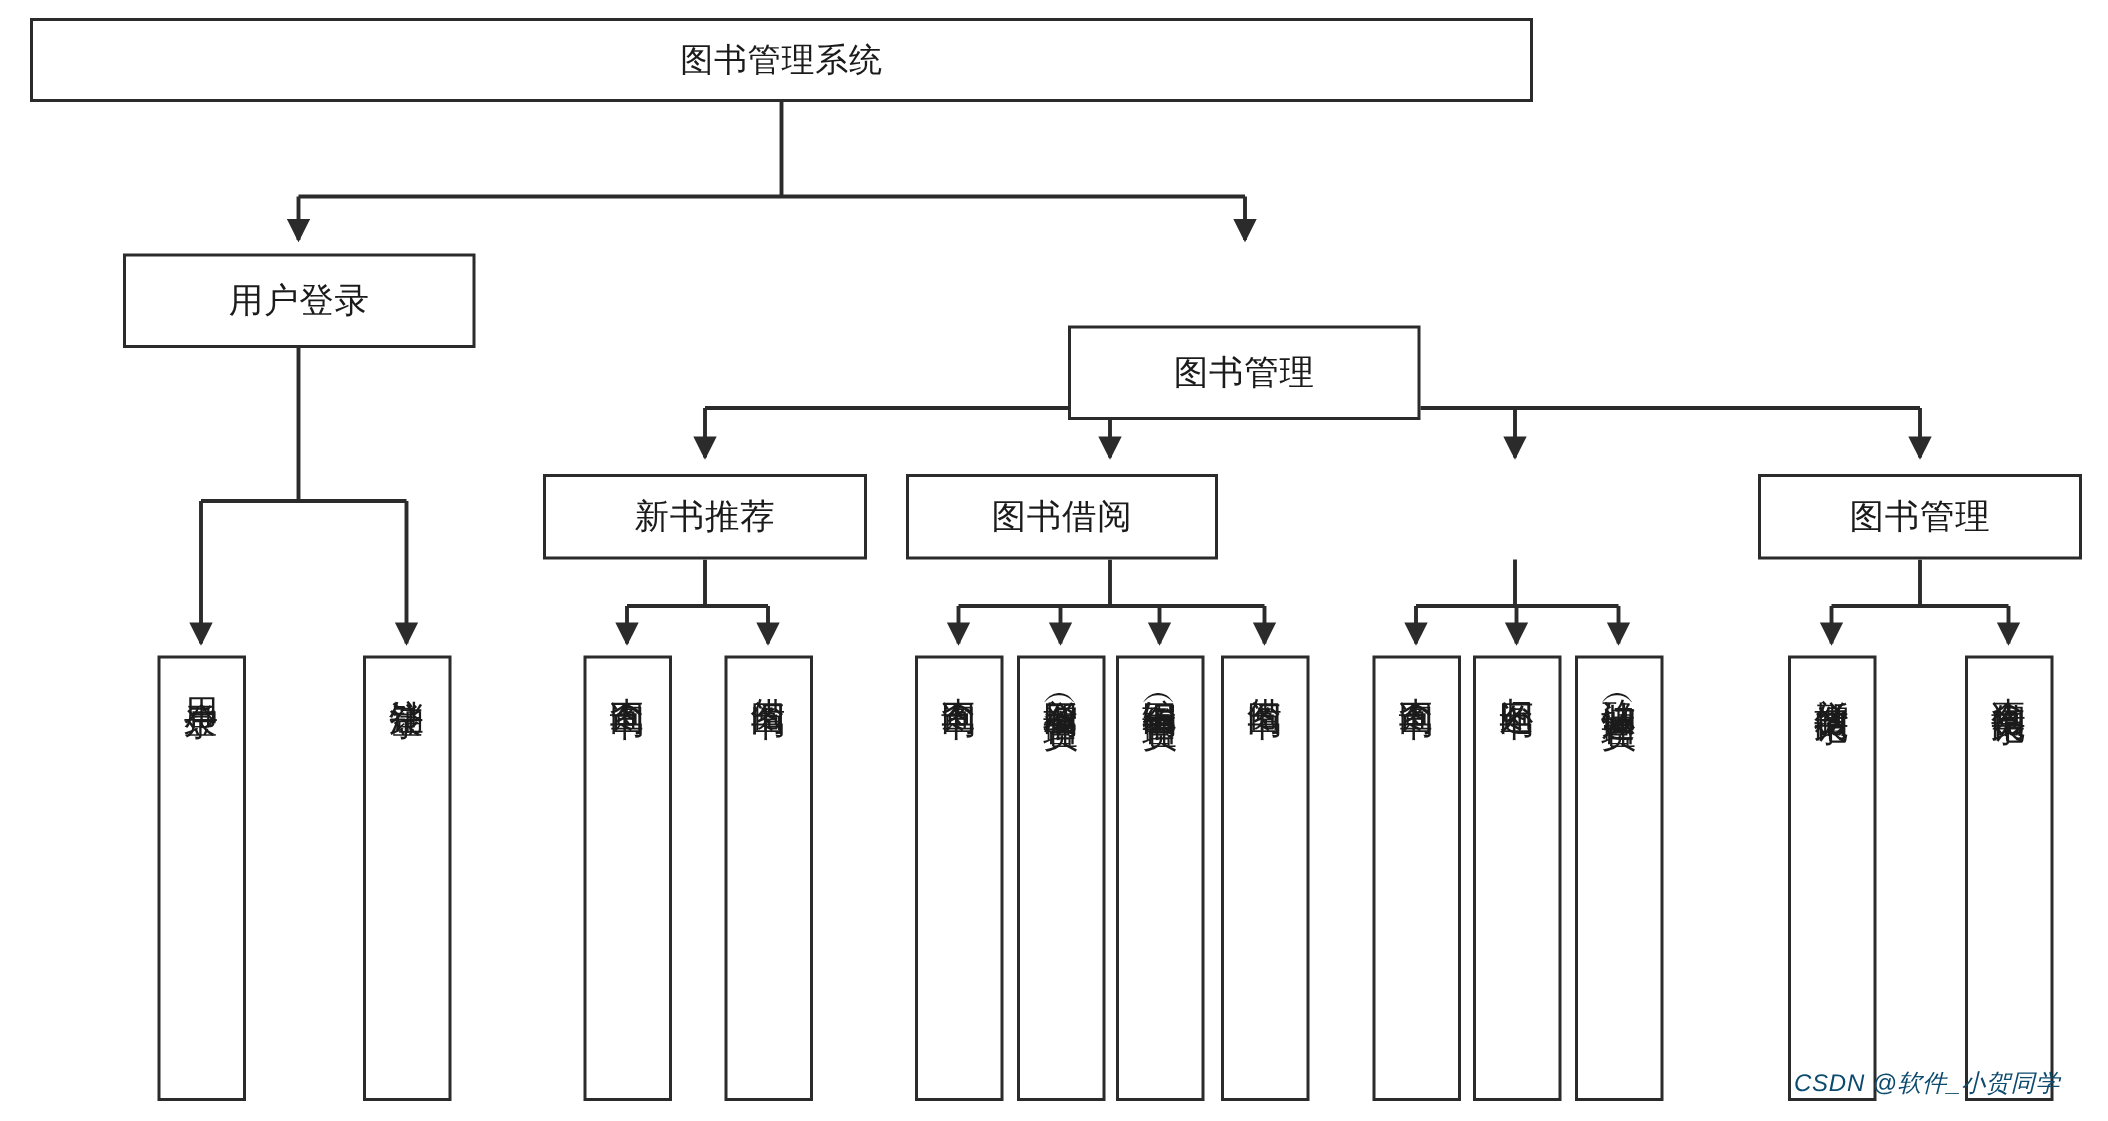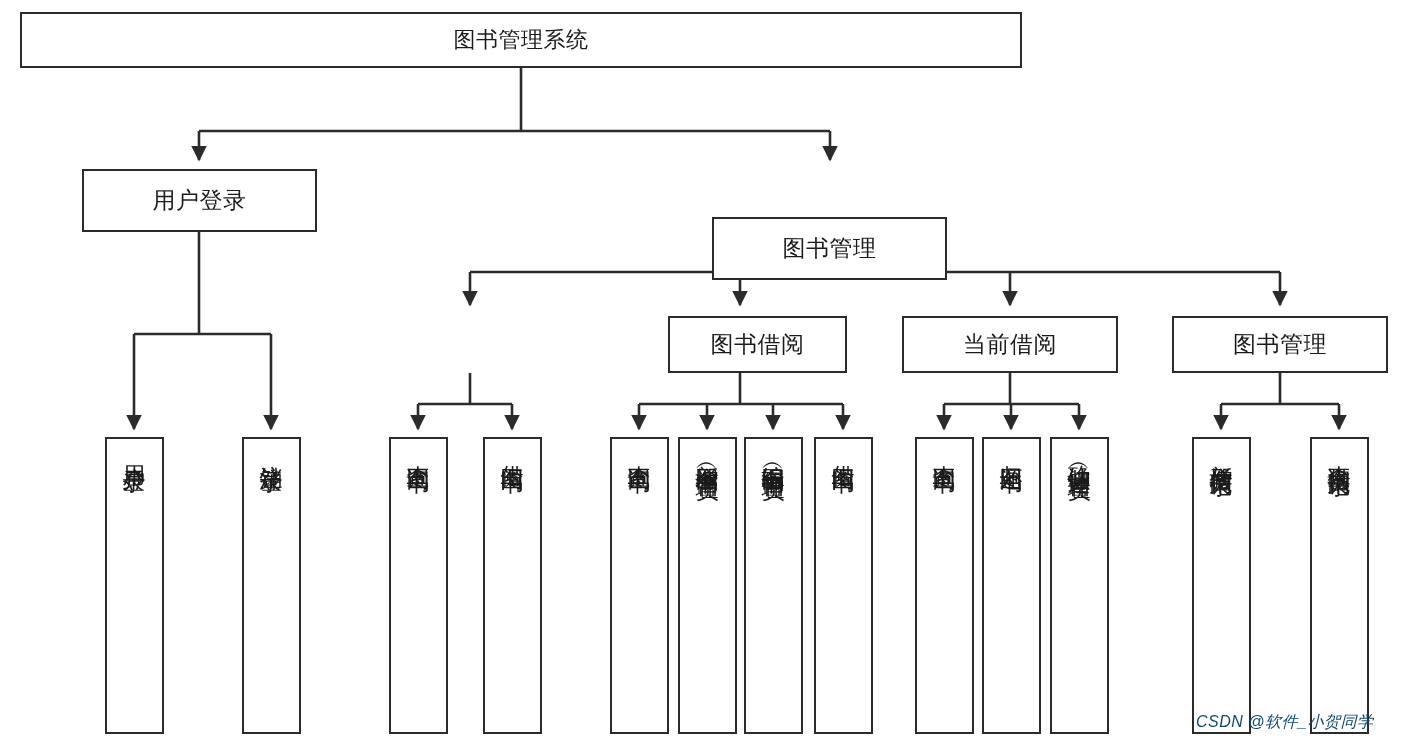--- a/index.html
+++ b/index.html
@@ -134,28 +134,28 @@
   </div>
 
   <div class="node horiz" style="left:82px; top:169px; width:235px; height:63px;">
     <span class="label">用户登录</span>
   </div>
 
   <div class="node horiz" style="left:712px; top:169px; width:235px; height:63px;margin-top:48px;">
     <span class="label">图书管理</span>
   </div>
 
-
-  <div class="node horiz" style="left:668px; top:316px; width:179px; height:57px;">
+  <div class="node horiz" style="left:362px; top:316px; width:216px; height:57px;">
+    <span class="label">新书推荐</span>
+  </div>
+
+  <div class="node horiz" style="left:604px; top:316px; width:208px; height:57px;">
     <span class="label">图书借阅</span>
   </div>
 
-  <div class="node horiz" style="left:902px; top:316px; width:216px; height:57px;">
-    <span class="label">当前借阅</span>
-  </div>
 
   <div class="node horiz" style="left:1172px; top:316px; width:216px; height:57px;">
     <span class="label">图书管理</span>
   </div>
 
   <div class="node vert" style="left:105px; top:437px; width:59px; height:297px;">
     <span class="label">用户登录</span>
   </div>
 
   <div class="node vert" style="left:242px; top:437px; width:59px; height:297px;">

